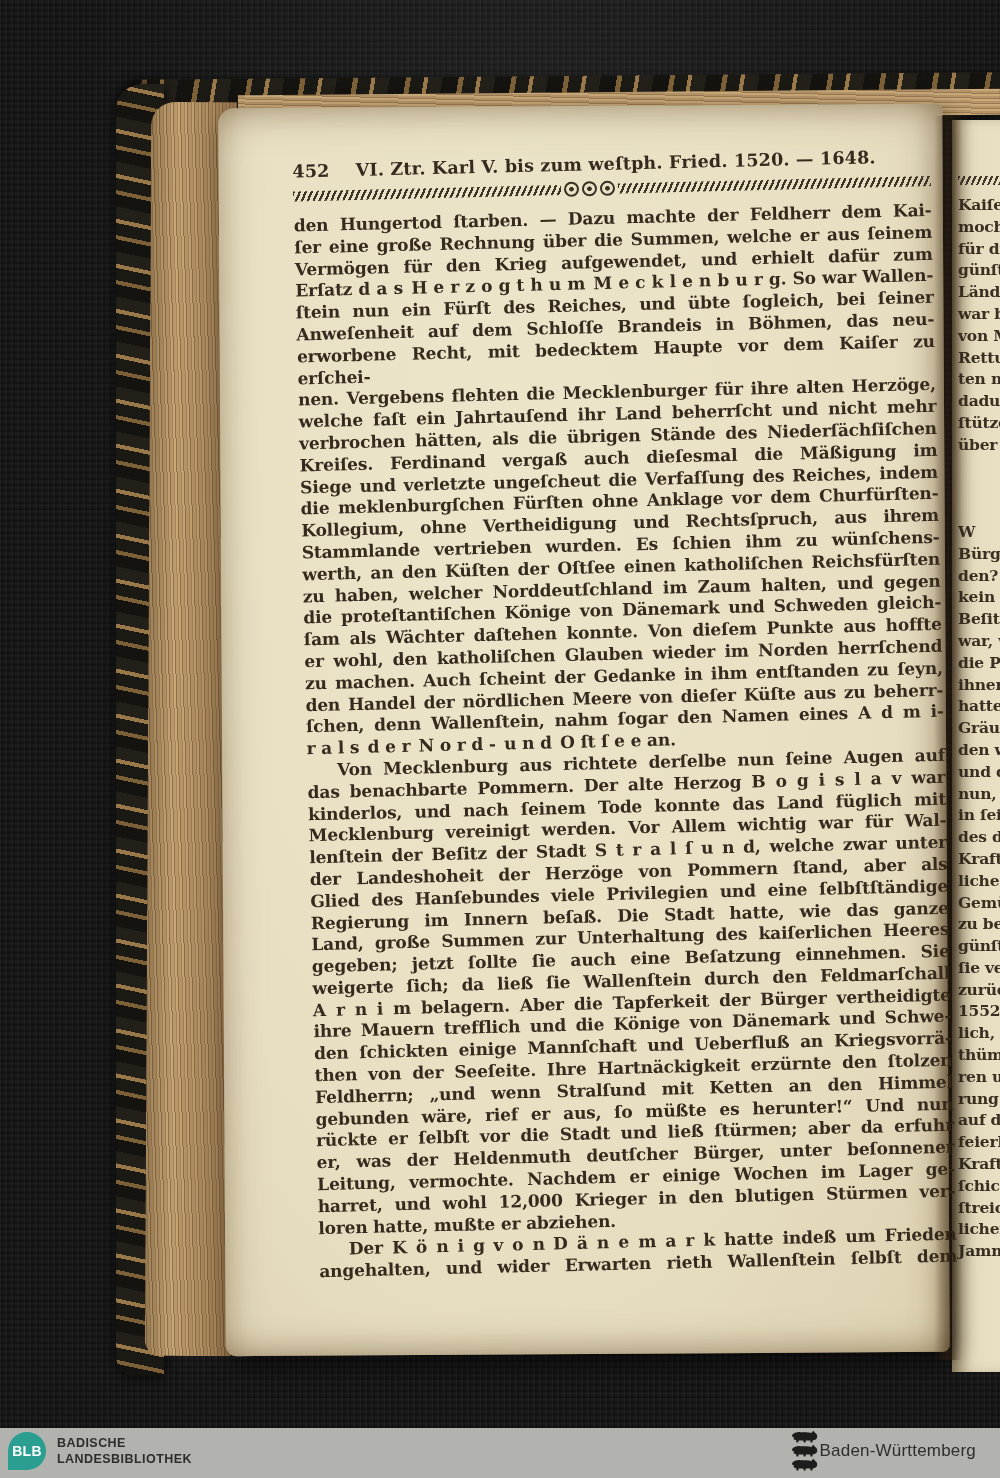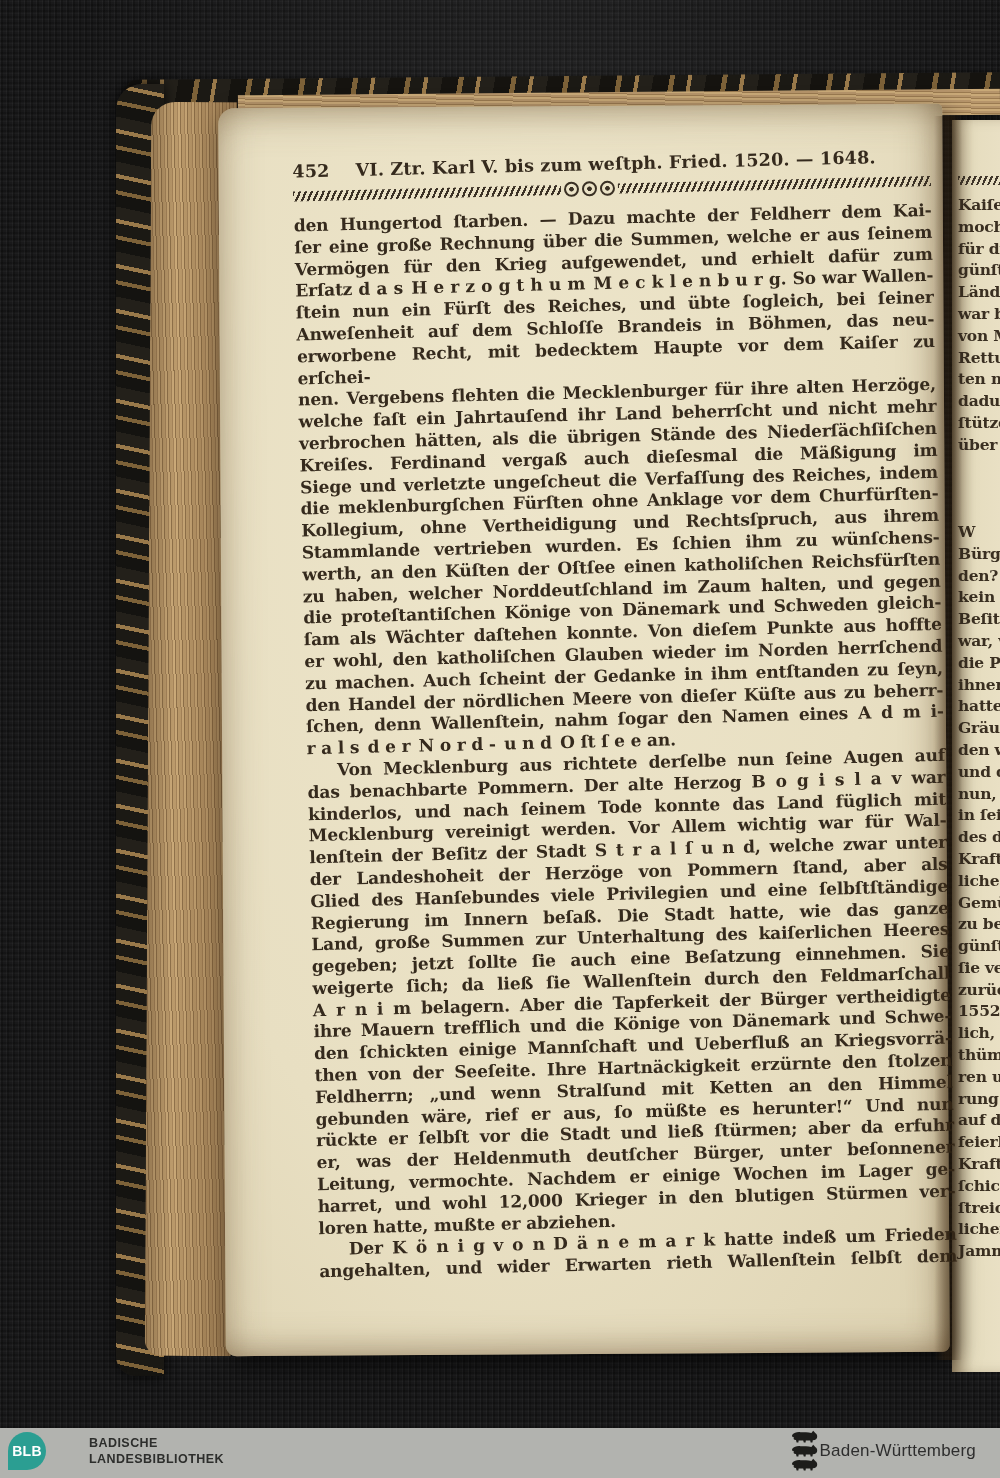--- a/index.html
+++ b/index.html
@@ -80,21 +80,21 @@
 
   
   .footer{position:absolute;left:0;bottom:0;width:1000px;height:50px;z-index:10;
     background:#b2b3af;display:flex;align-items:center;justify-content:space-between;
     padding:0 24px 4px 8px;box-sizing:border-box;
     font-family:"Liberation Sans",sans-serif;}
   .footer-left{display:flex;align-items:center;gap:11px;}
   .blb-logo{width:38px;height:38px;background:#2b9e92;border-radius:50% 50% 50% 0;
     display:flex;align-items:center;justify-content:center;}
   .blb-logo span{color:#fff;font-weight:700;font-size:14px;letter-spacing:.3px;}
-  .lib-name{color:#2d2e2c;font-weight:700;font-size:12.5px;letter-spacing:.45px;line-height:1.32;margin-left:32px;}
+  .lib-name{color:#2d2e2c;font-weight:700;font-size:12.5px;letter-spacing:.45px;line-height:1.32;}
   .footer-right{display:flex;align-items:center;}
   .arms{display:block;}
   .state-name{color:#2e2e2e;font-size:17px;letter-spacing:.2px;}
 </style>
 </head>
 <body>
 
 <div class="stage">
   <div class="fabric"></div>
 

